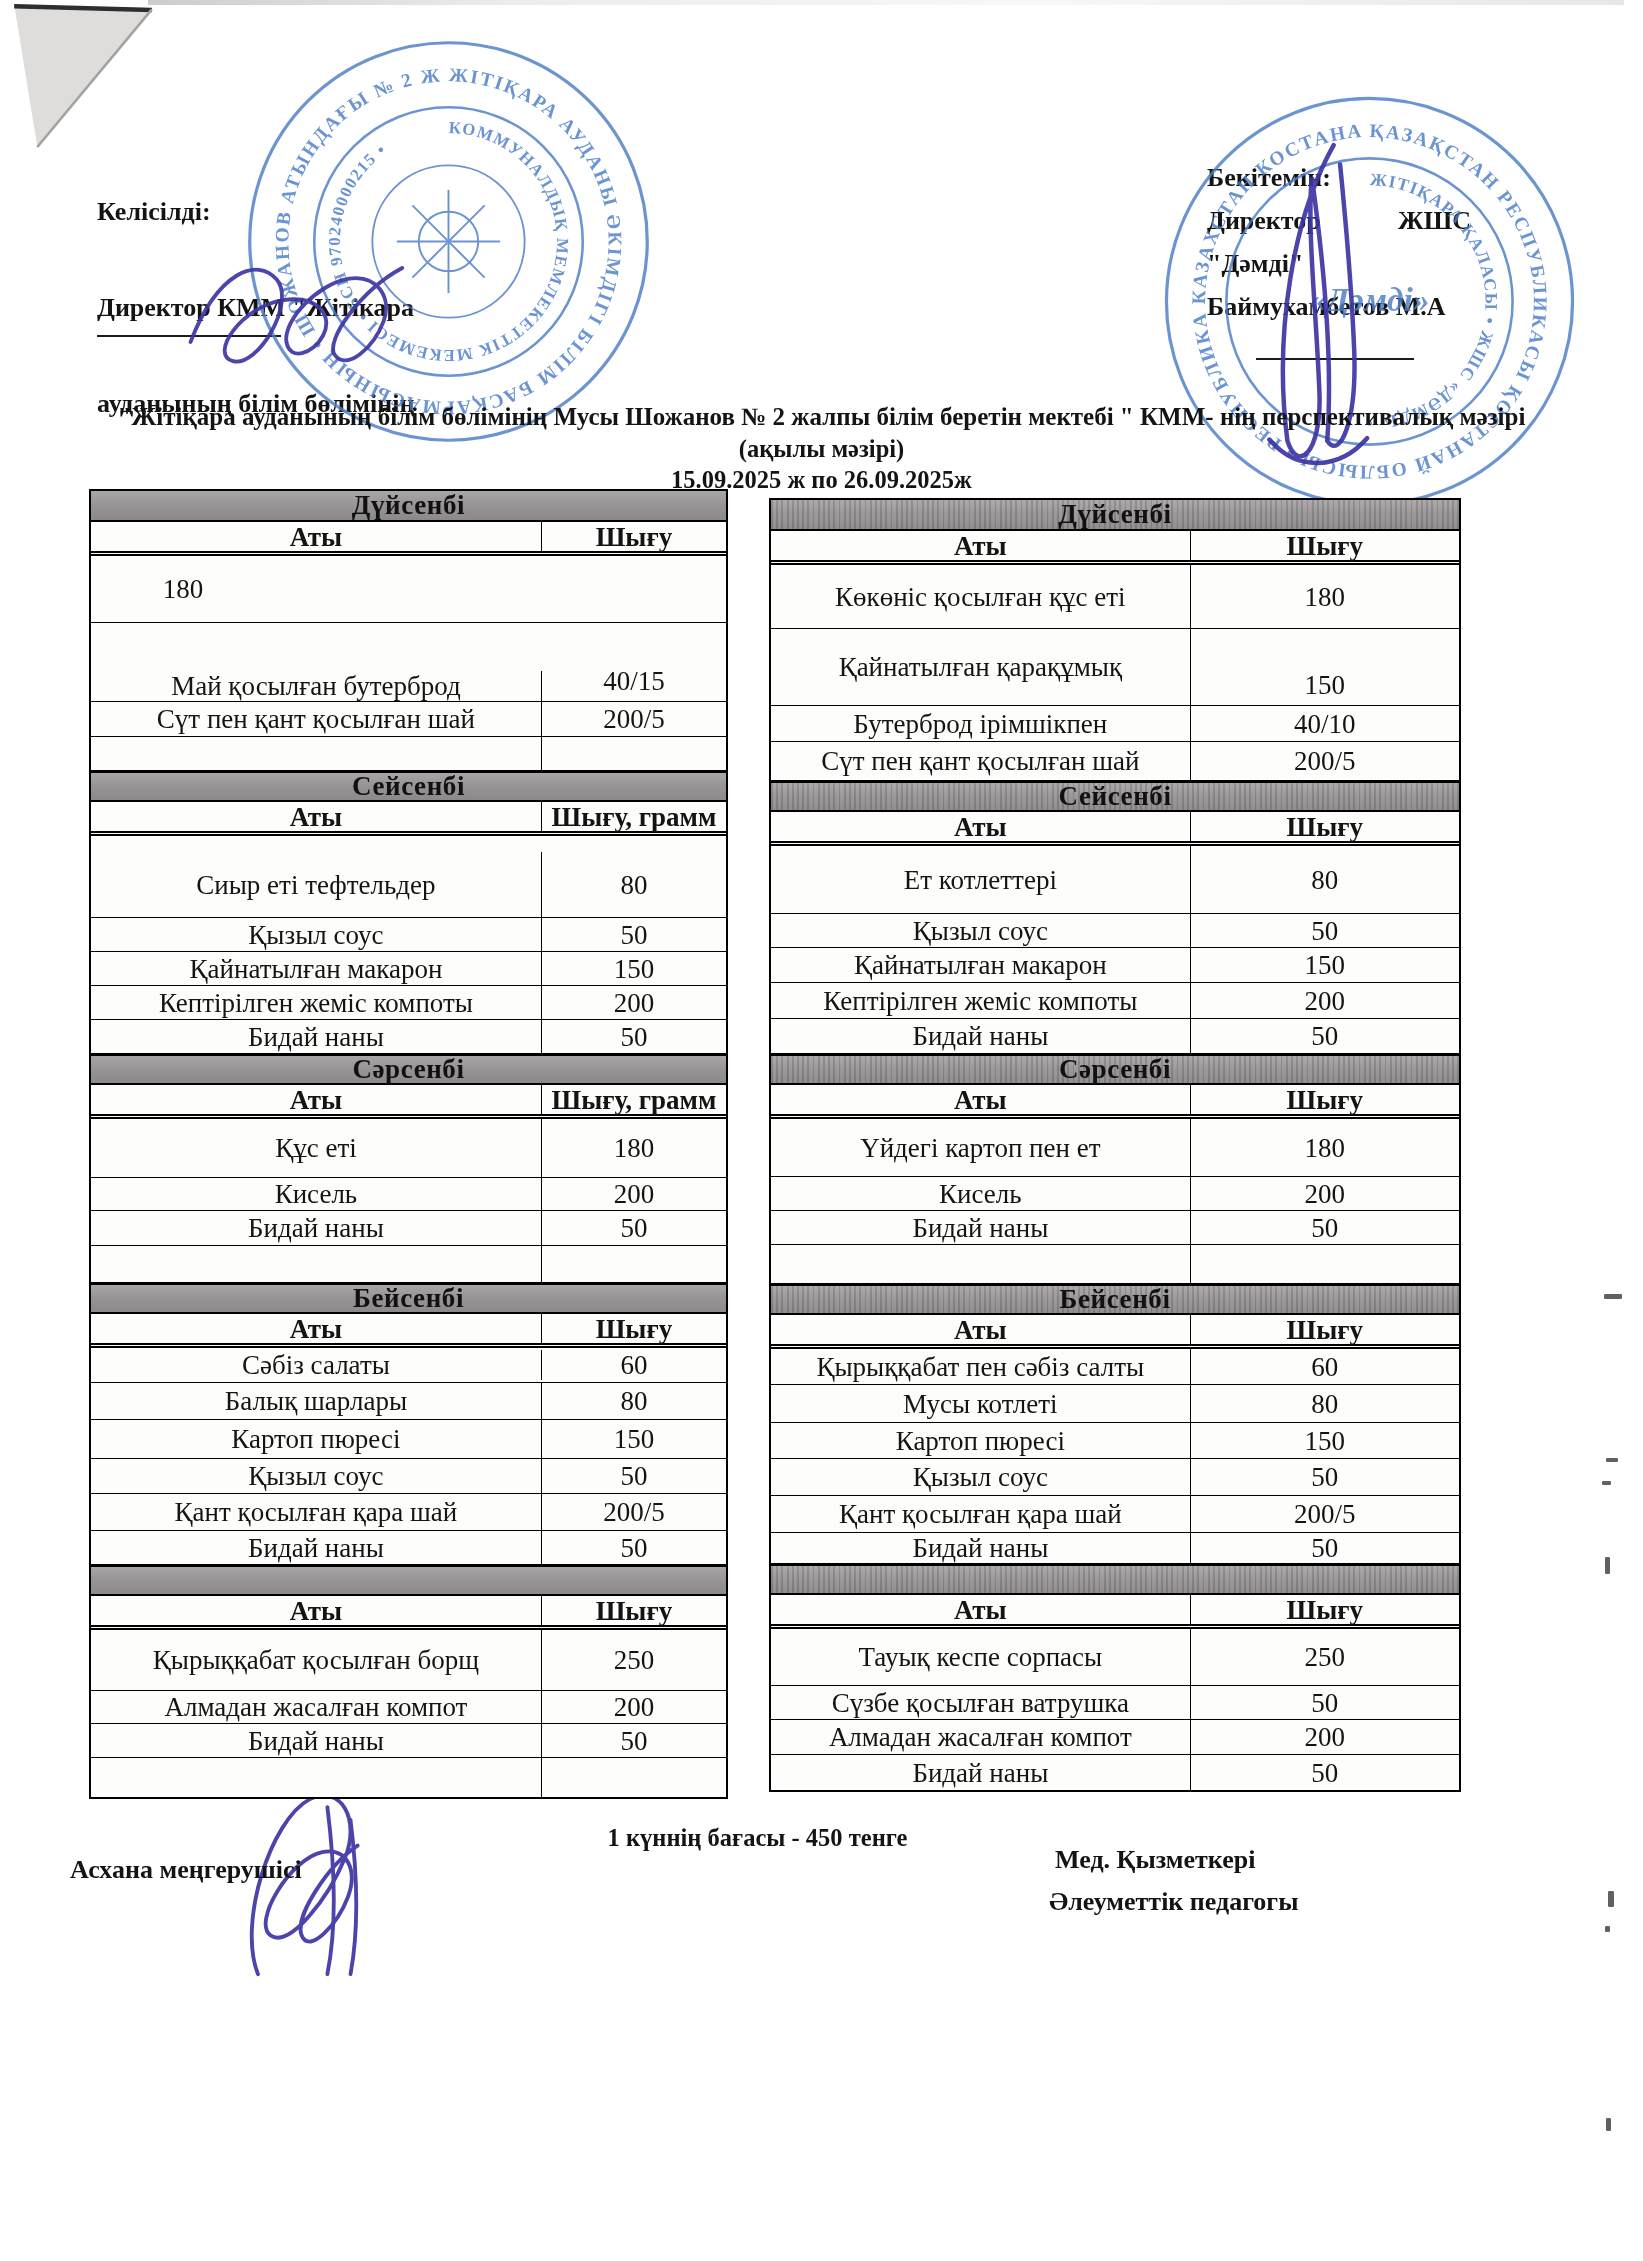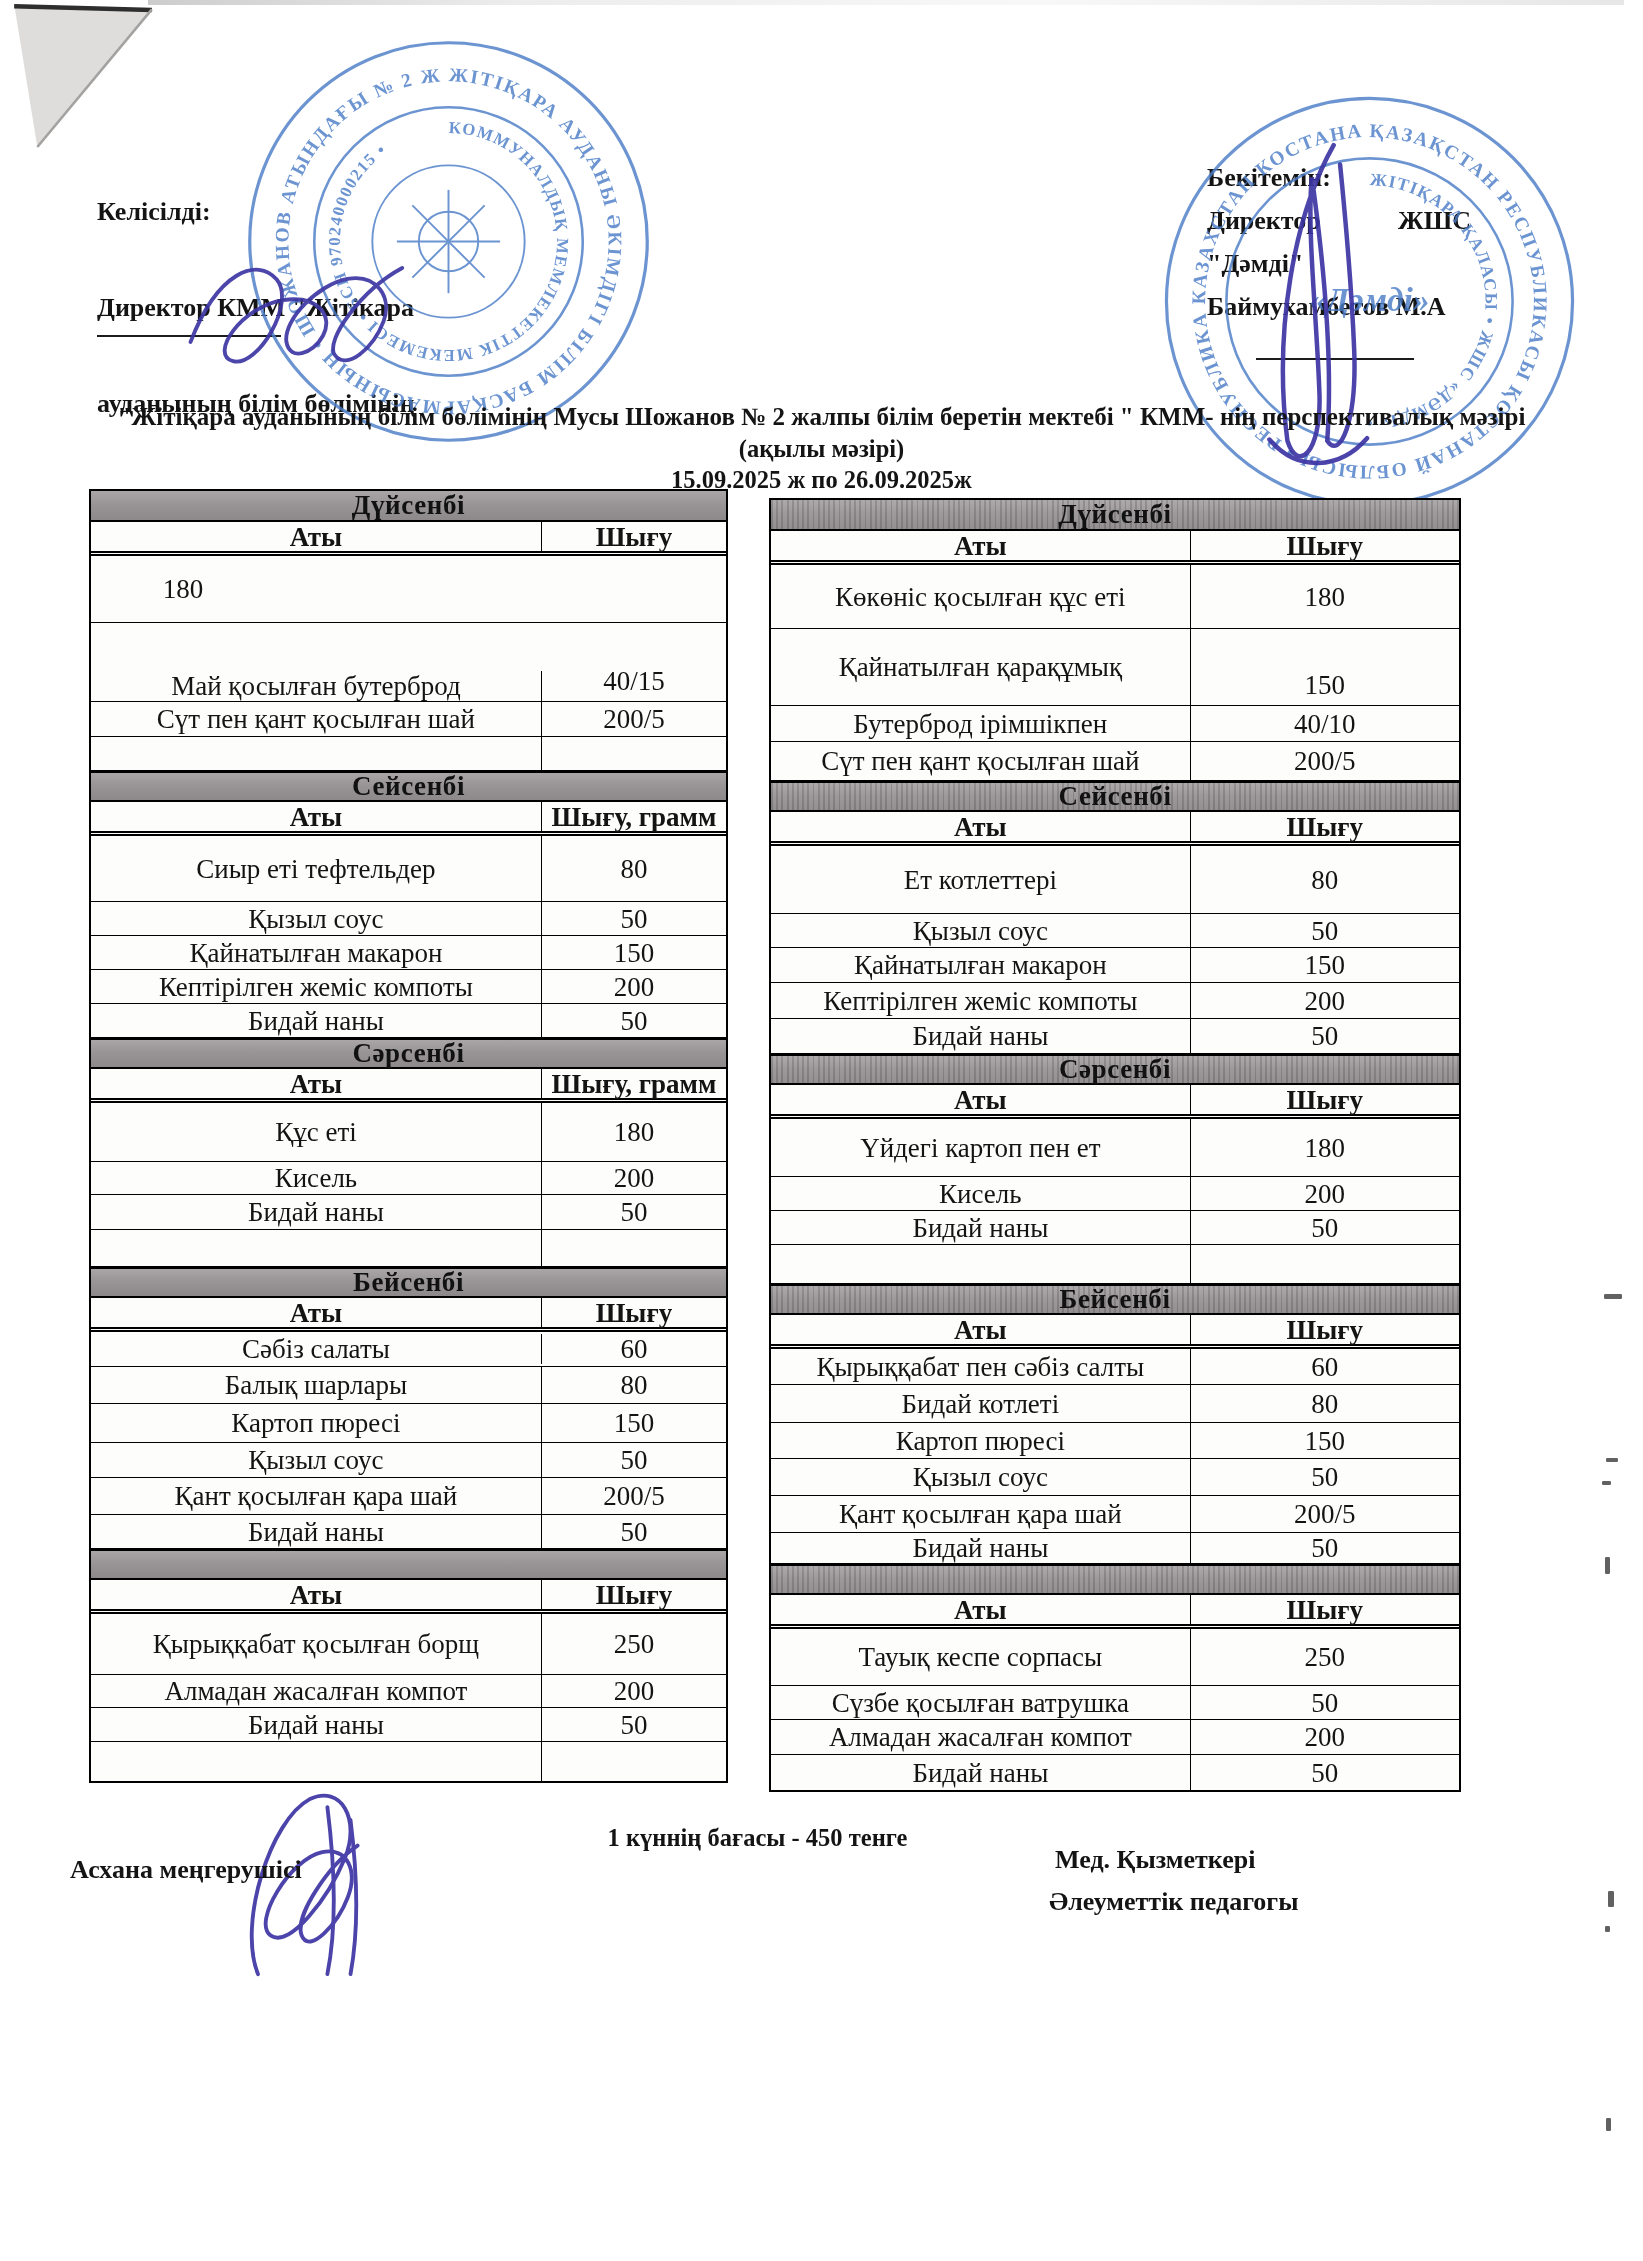--- a/index.html
+++ b/index.html
@@ -189,21 +189,21 @@
         <div class="cell cell-name"></div>
         <div class="cell cell-val"></div>
       </div>
     </div>
     <div class="section">
       <div class="day-band">Сейсенбі</div>
       <div class="row hdr-row">
         <div class="cell cell-name">Аты</div>
         <div class="cell cell-val">Шығу, грамм</div>
       </div>
-      <div class="row item-row" style="height: 66px;">
+      <div class="row item-row" style="height: 66px; margin-top: 16px;">
         <div class="cell cell-name">Сиыр еті тефтельдер</div>
         <div class="cell cell-val">80</div>
       </div>
       <div class="row item-row" style="height: 34px;">
         <div class="cell cell-name">Қызыл соус</div>
         <div class="cell cell-val">50</div>
       </div>
       <div class="row item-row" style="height: 34px;">
         <div class="cell cell-name">Қайнатылған макарон</div>
         <div class="cell cell-val">150</div>
@@ -373,21 +373,21 @@
       <div class="day-band">Бейсенбі</div>
       <div class="row hdr-row">
         <div class="cell cell-name">Аты</div>
         <div class="cell cell-val">Шығу</div>
       </div>
       <div class="row item-row" style="height: 36px;">
         <div class="cell cell-name">Қырыққабат пен сәбіз салты</div>
         <div class="cell cell-val">60</div>
       </div>
       <div class="row item-row" style="height: 38px;">
-        <div class="cell cell-name">Бидай котлеті</div>
+        <div class="cell cell-name">Мусы котлеті</div>
         <div class="cell cell-val">80</div>
       </div>
       <div class="row item-row" style="height: 36px;">
         <div class="cell cell-name">Картоп пюресі</div>
         <div class="cell cell-val">150</div>
       </div>
       <div class="row item-row" style="height: 37px;">
         <div class="cell cell-name">Қызыл соус</div>
         <div class="cell cell-val">50</div>
       </div>

